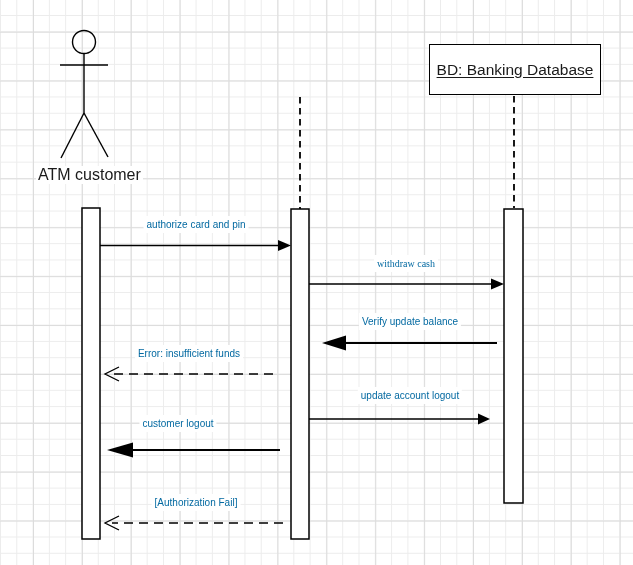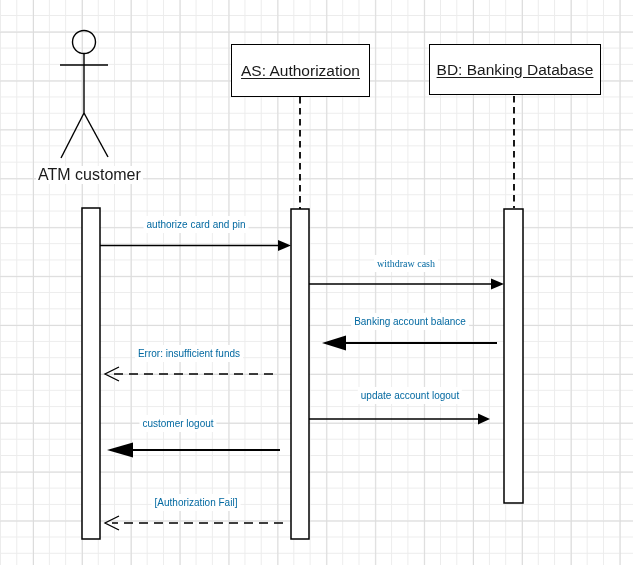--- a/index.html
+++ b/index.html
@@ -114,30 +114,27 @@
       <line x1="280" y1="450" x2="130" y2="450" stroke-width="2.2"></line>
       <polygon points="107,450 133,442.5 133,457.5" fill="#000000" stroke="none"></polygon>
     </g>
 
     <g>
       <line x1="283" y1="523" x2="112" y2="523" stroke-width="1.3" stroke-dasharray="9,6"></line>
       <polyline points="119,516 105,523 119,530" stroke-width="1.3"></polyline>
     </g>
   </svg>
 
-  <div class="obj-box" style="left:231px; top:44px; width:139px; height:53px;">
-    <span>AS: Authorization</span>
-  </div>
   <div class="obj-box" style="left:429px; top:44px; width:172px; height:51px;">
     <span>BD: Banking Database</span>
   </div>
 
   <div class="actor-label">ATM customer</div>
 
   <div class="msg-label" style="left:196px; top:216px;">authorize card and pin</div>
   <div class="msg-label" style="left:406px; top:255px;font-family:Liberation Serif, serif;">withdraw cash</div>
-  <div class="msg-label" style="left:410px; top:313px;">Banking account balance</div>
+  <div class="msg-label" style="left:410px; top:313px;">Verify update balance</div>
   <div class="msg-label" style="left:189px; top:345px;">Error: insufficient funds</div>
   <div class="msg-label" style="left:410px; top:387px;">update account logout</div>
   <div class="msg-label" style="left:178px; top:415px;">customer logout</div>
   <div class="msg-label" style="left:196px; top:494px;">[Authorization Fail]</div>
 
 </div>
 
 </body></html>

